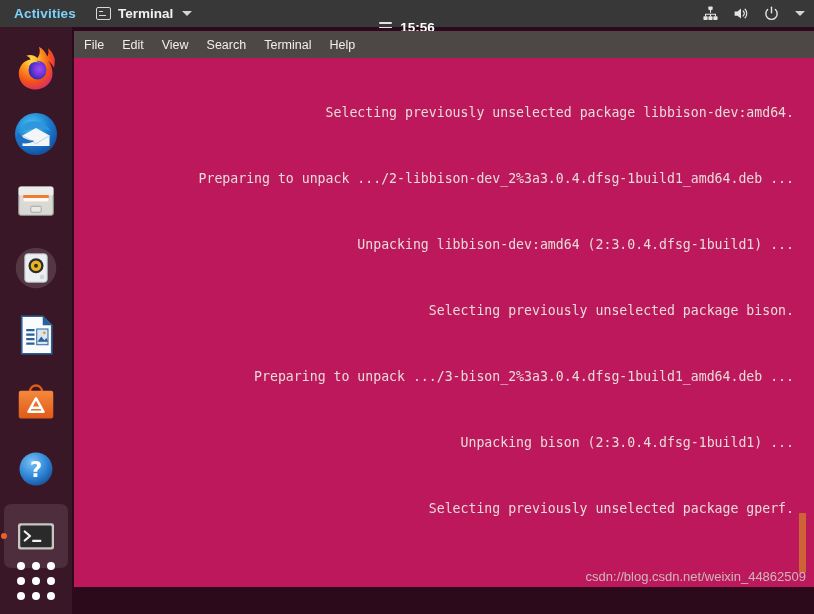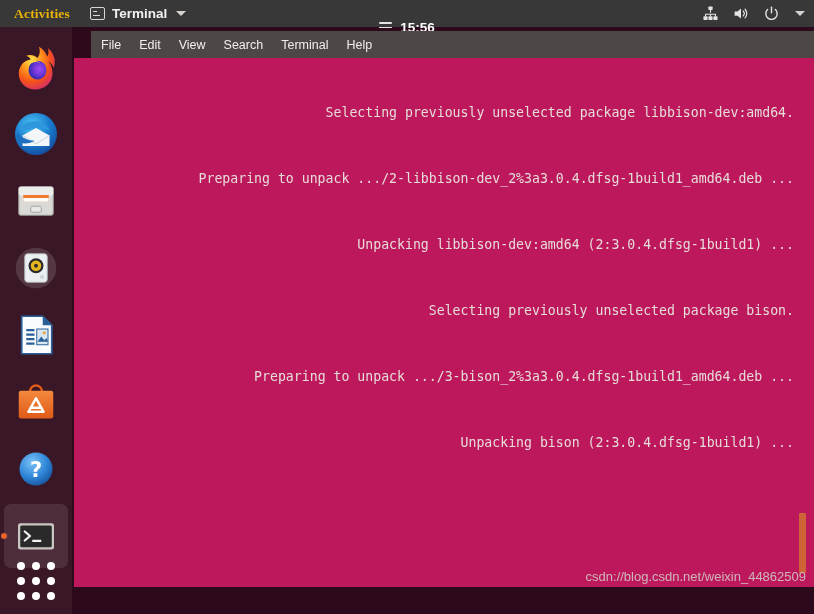--- a/index.html
+++ b/index.html
@@ -27,25 +27,24 @@
     width: 814px; height: 27px;
     background: #383838;
     display: flex;
     align-items: center;
     color: #ffffff;
     font-size: 13px;
     font-weight: bold;
   }
   #activities {
     margin-left: 14px;
-    color: #eab308;
+    color: #7dd3fc;
     font-size: 13.5px;
     font-weight: bold;
     letter-spacing: 0.2px;
-    font-family: Liberation Serif, serif;
   }
   .tb-appbox {
     display: flex;
     align-items: center;
     margin-left: 20px;
     gap: 7px;
   }
   .term-mini-icon {
     width: 15px; height: 13px;
     border: 1.6px solid #d8d8d8;
@@ -209,21 +208,20 @@
   .wbtn .dash { width: 7px; height: 1.6px; background: #e2dedb; display:block; }
   .wbtn .sq { width: 7px; height: 7px; border: 1.6px solid #e2dedb; box-sizing: border-box; }
 
   #menubar {
     height: 27px;
     background: #4d4845;
     display: flex;
     align-items: center;
     padding-left: 10px;
     gap: 18px;
-    margin-left: 17px;
   }
   .menu-item {
     color: #f0eeec;
     font-size: 12.5px;
   }
 
   #termbody {
     position: relative;
     height: 529px;
     background: #be185d;
@@ -450,20 +448,21 @@
     </div>
 
     <div id="termbody">
       <div id="termtext">
         <div class="ln">Selecting previously unselected package libbison-dev:amd64.</div>
         <div class="ln">Preparing to unpack .../2-libbison-dev_2%3a3.0.4.dfsg-1build1_amd64.deb ...</div>
         <div class="ln">Unpacking libbison-dev:amd64 (2:3.0.4.dfsg-1build1) ...</div>
         <div class="ln">Selecting previously unselected package bison.</div>
         <div class="ln">Preparing to unpack .../3-bison_2%3a3.0.4.dfsg-1build1_amd64.deb ...</div>
         <div class="ln">Unpacking bison (2:3.0.4.dfsg-1build1) ...</div>
+        <div class="ln">Selecting previously unselected package gperf.</div>
         
         
         
         
         
         
         
         
         
         

